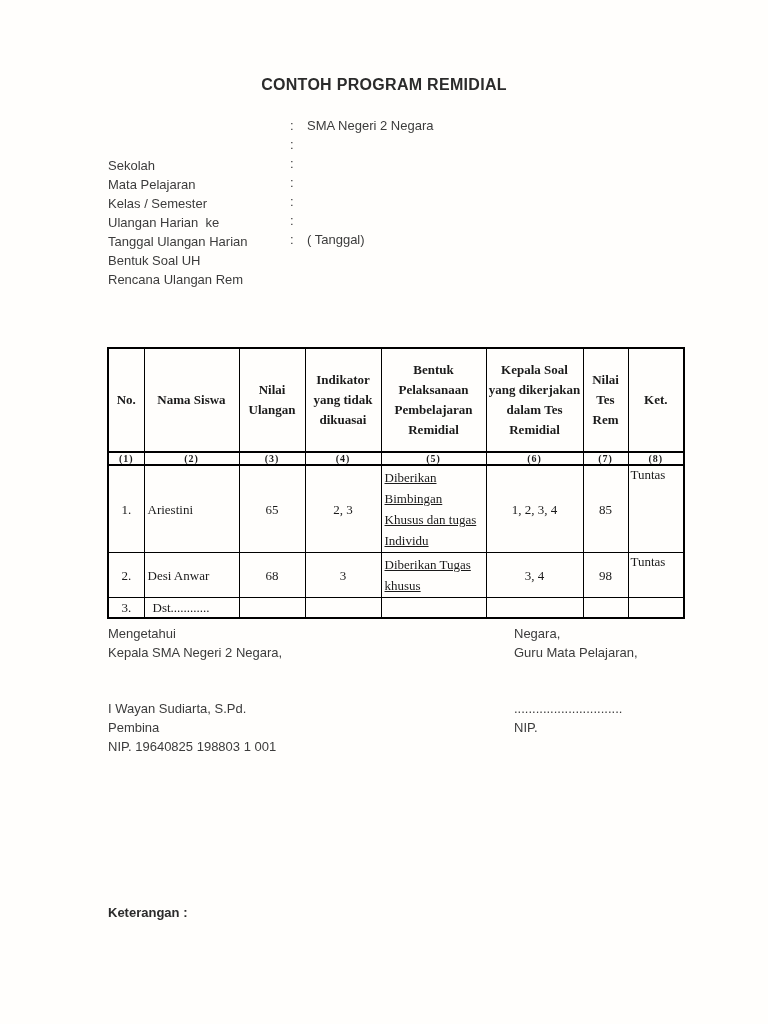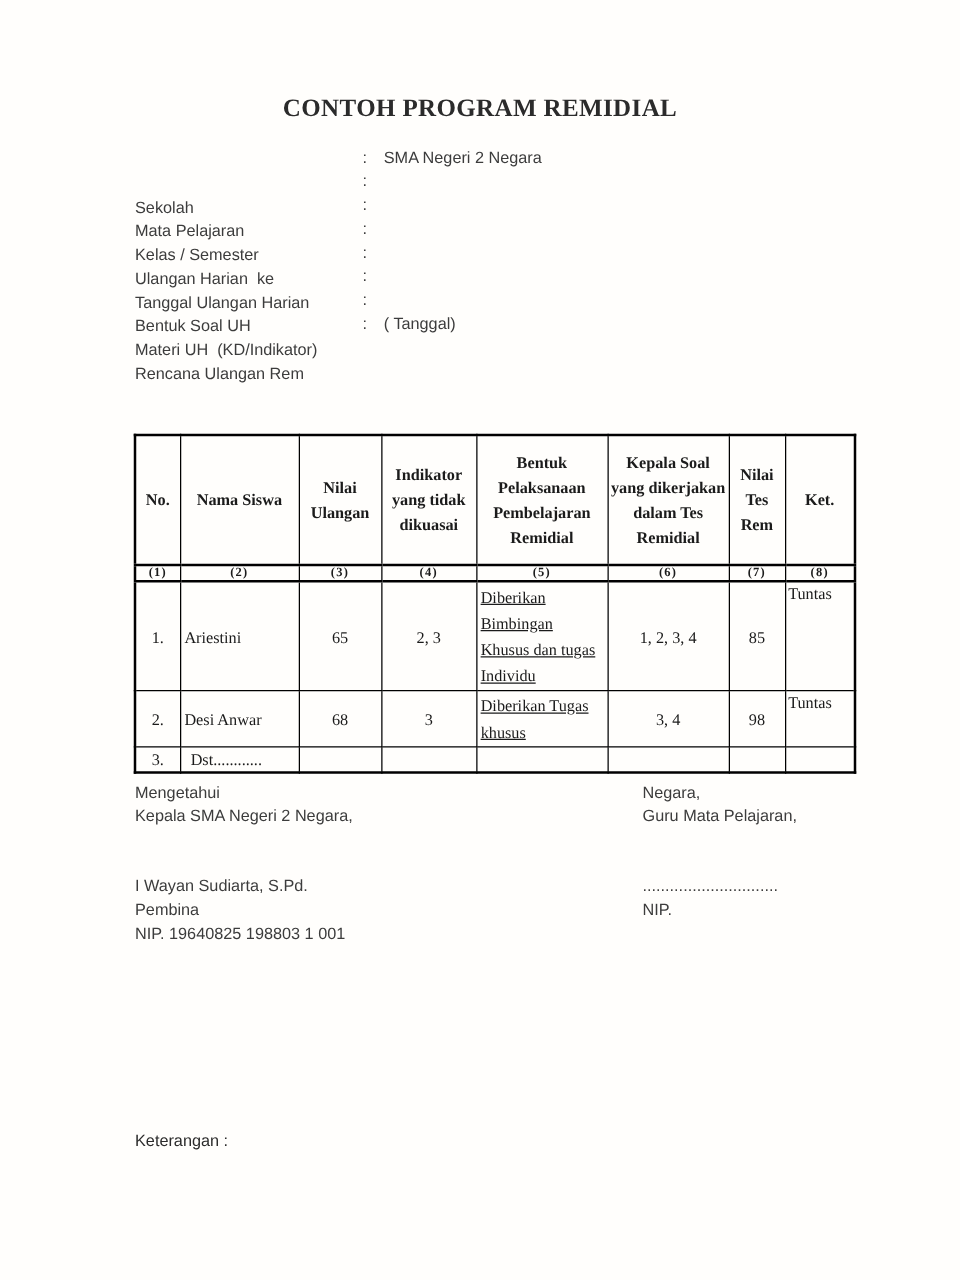--- a/index.html
+++ b/index.html
@@ -3,22 +3,22 @@
 <meta charset="utf-8">
 <style>
   * { margin: 0; padding: 0; box-sizing: border-box; }
   html, body { width: 768px; height: 1024px; background: #ffffff; }
   body { font-family: "Liberation Sans", sans-serif; color: #3a3a3a; position: relative; }
 
   .page { position: absolute; left: 0; top: 0; width: 768px; height: 1024px; background: #fffefc; overflow: hidden; }
 
   .title {
     position: absolute; left: 0; top: 76px; width: 768px;
-    text-align: center; font-size: 20px; font-weight: bold; letter-spacing: 0.3px;
-    color: #2b2b2b; font-family: Liberation Serif, serif;
+    text-align: center; font-size: 16px; font-weight: bold; letter-spacing: 0.3px;
+    color: #2b2b2b; font-family: Liberation Sans, sans-serif;
   }
 
   .info { position: absolute; left: 108px; top: 116px; width: 560px; }
   .info-row { height: 19px; line-height: 19px; font-size: 13px; color: #3c3c3c; }
   .info-row .lbl { display: inline-block; width: 182px; white-space: pre; vertical-align: top; margin-top: 40px; }
   .info-row .col { display: inline-block; width: 8px; vertical-align: top; }
   .info-row .val { display: inline-block; white-space: pre; vertical-align: top; padding-left: 9px; }
 
   table.remedial {
     position: absolute; left: 107px; top: 347px;
@@ -53,21 +53,21 @@
 
   .sig { position: absolute; font-size: 13px; color: #3c3c3c; }
   .sig .line { height: 19px; line-height: 19px; white-space: pre; }
   .sig-left-1 { left: 108px; top: 624px; }
   .sig-left-2 { left: 108px; top: 699px; }
   .sig-right-1 { left: 514px; top: 624px; }
   .sig-right-2 { left: 514px; top: 699px; }
 
   .keterangan {
     position: absolute; left: 108px; top: 905px;
-    font-size: 13px; font-weight: normal; color: #2b2b2b;
+    font-size: 13px; font-weight: bold; color: #2b2b2b;
   }
 </style>
 </head>
 <body>
 
 <div class="page">
 
   <div class="title">CONTOH PROGRAM REMIDIAL</div>
 
   <div class="info">
@@ -81,23 +81,20 @@
       <span class="lbl">Kelas / Semester</span><span class="col">:</span><span class="val"></span>
     </div>
     <div class="info-row">
       <span class="lbl">Ulangan Harian  ke</span><span class="col">:</span><span class="val"></span>
     </div>
     <div class="info-row">
       <span class="lbl">Tanggal Ulangan Harian</span><span class="col">:</span><span class="val"></span>
     </div>
     <div class="info-row">
       <span class="lbl">Bentuk Soal UH</span><span class="col">:</span><span class="val"></span>
-    </div>
-    <div class="info-row">
-      <span class="lbl">Materi UH  (KD/Indikator)</span><span class="col">:</span><span class="val"></span>
     </div>
     <div class="info-row">
       <span class="lbl">Rencana Ulangan Rem</span><span class="col">:</span><span class="val">( Tanggal)</span>
     </div>
   </div>
 
   <table class="remedial">
     <colgroup>
       <col style="width:36px">
         <col style="width:95px">

